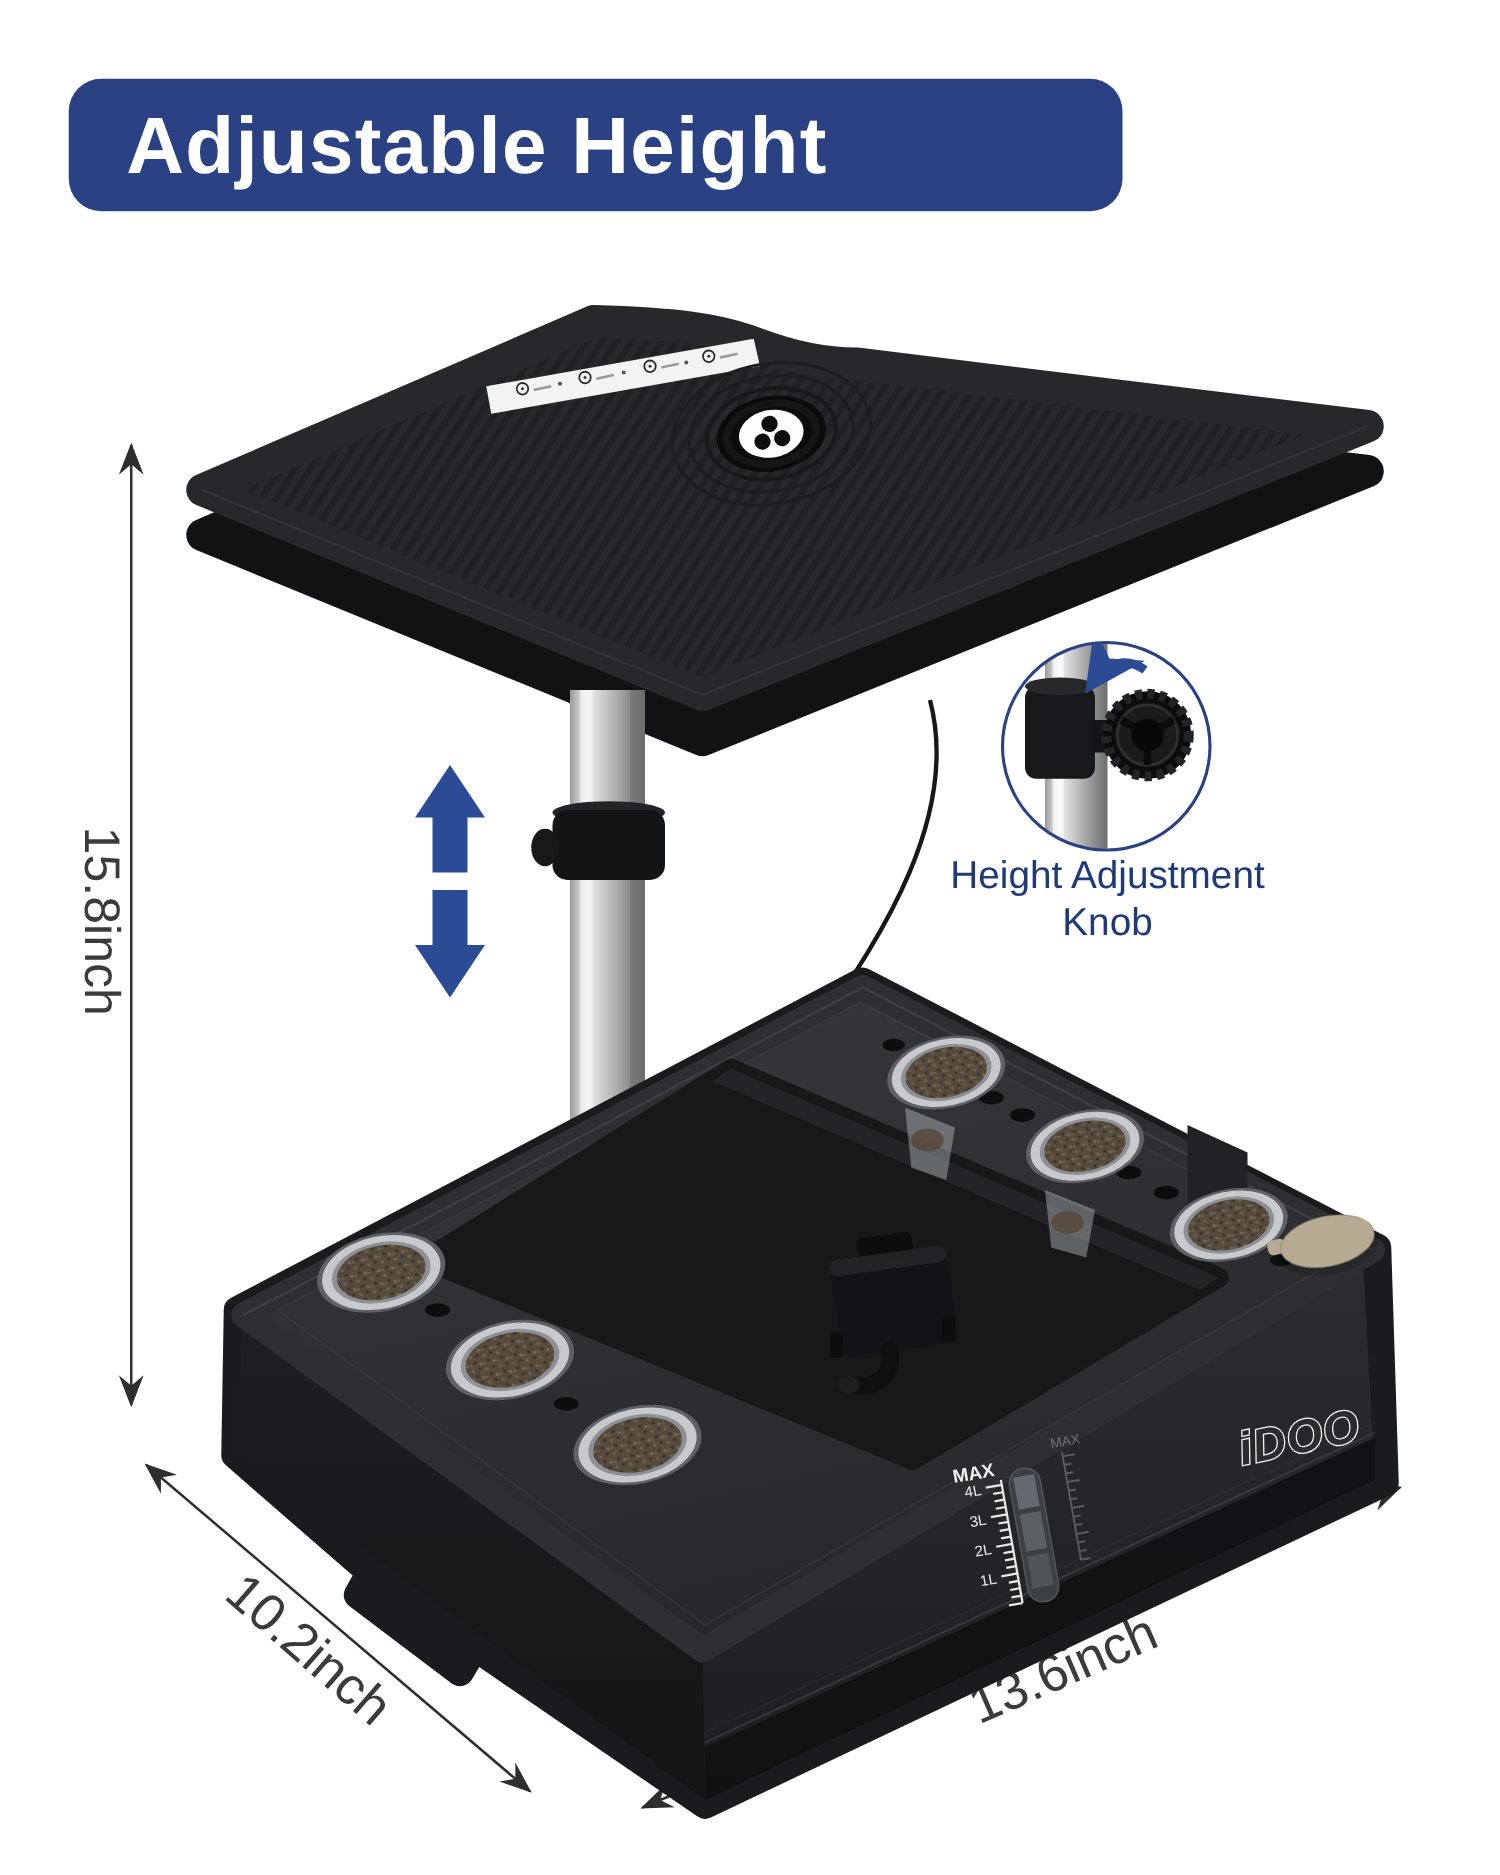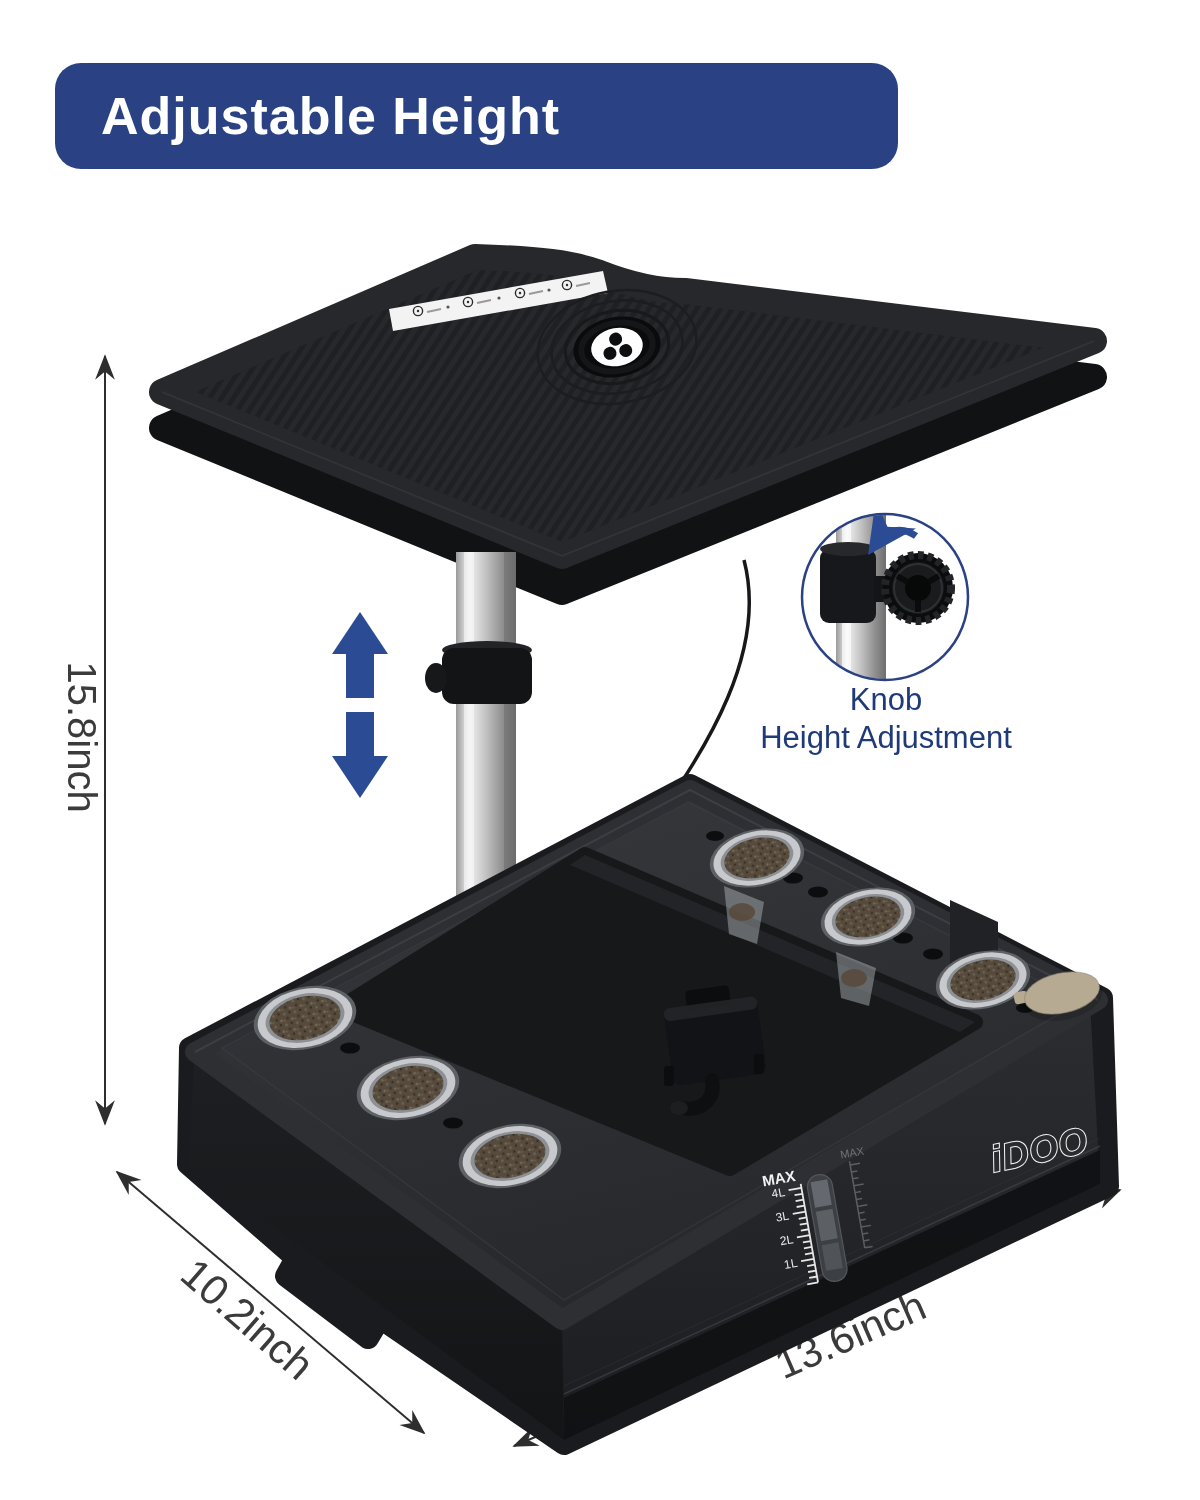--- a/index.html
+++ b/index.html
@@ -1,20 +1,20 @@
 <!DOCTYPE html>
 <html><head>
 <meta charset="utf-8">
 <style>
   html,body{margin:0;padding:0;background:#ffffff;}
   .stage{position:relative;width:1200px;height:1500px;background:#ffffff;overflow:hidden;
          font-family:"Liberation Sans", sans-serif;}
   .banner{position:absolute;left:55px;top:63px;width:843px;height:106px;
           background:#2A4284;border-radius:26px;display:flex;align-items:center;}
-  .banner span{color:#ffffff;font-size:52px;font-weight:bold;padding-left:46px;
+  .banner span{color:#ffffff;font-size:64px;font-weight:bold;padding-left:46px;
                letter-spacing:1px;white-space:nowrap;}
   .scene{position:absolute;left:0;top:0;}
   .callout-text{position:absolute;left:705px;top:681px;width:362px;text-align:center;
                 color:#1E3A78;font-size:31px;line-height:38px;}
   .callout-text div{white-space:nowrap;}
 </style>
 </head>
 <body>
 
 <div class="stage">
@@ -275,17 +275,17 @@
             <line x1="928.4" y1="582" x2="938.8" y2="576"></line>
           </g>
         </g>
         <path d="M916,536 C902,526 886,529 875,545" fill="none" stroke="#2B4C95" stroke-width="7" marker-end="url(#blueA)"></path>
       </g>
       <circle cx="885" cy="597" r="83" fill="none" stroke="#2A4284" stroke-width="2.5"></circle>
     </g>
   </svg>
 
   <div class="callout-text">
+    <div>Height Adjustment</div>
     <div>Knob</div>
-    <div>Height Adjustment</div>
   </div>
 
 </div>
 
 </body></html>

